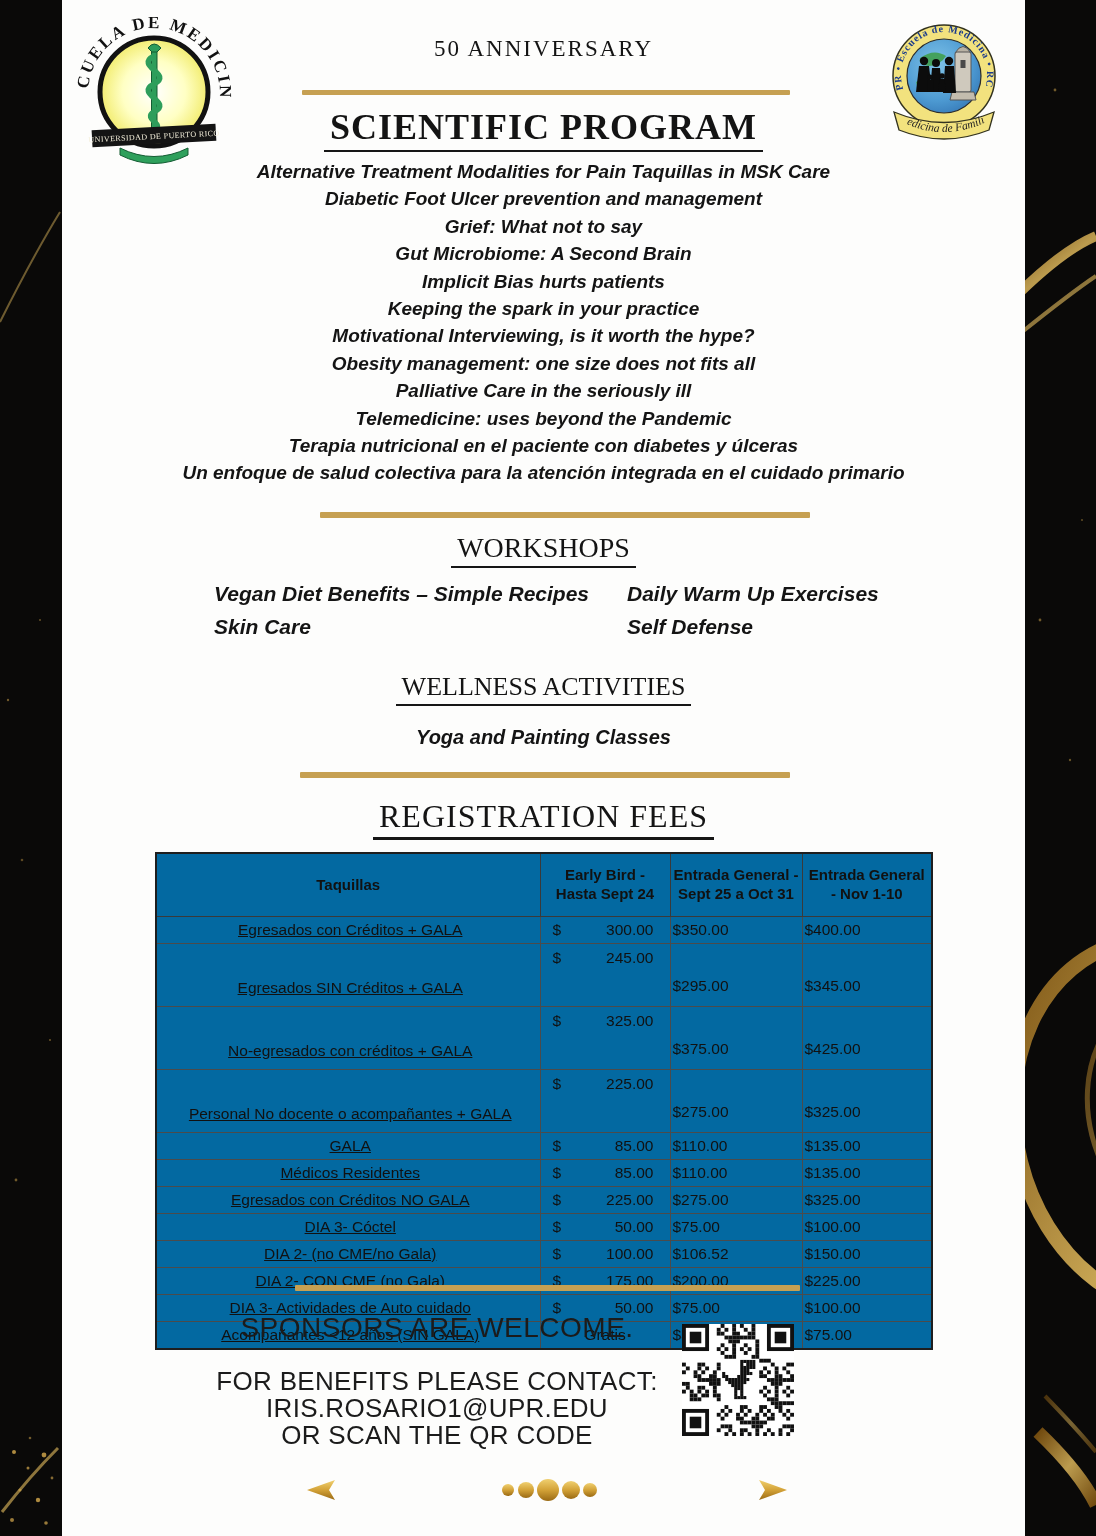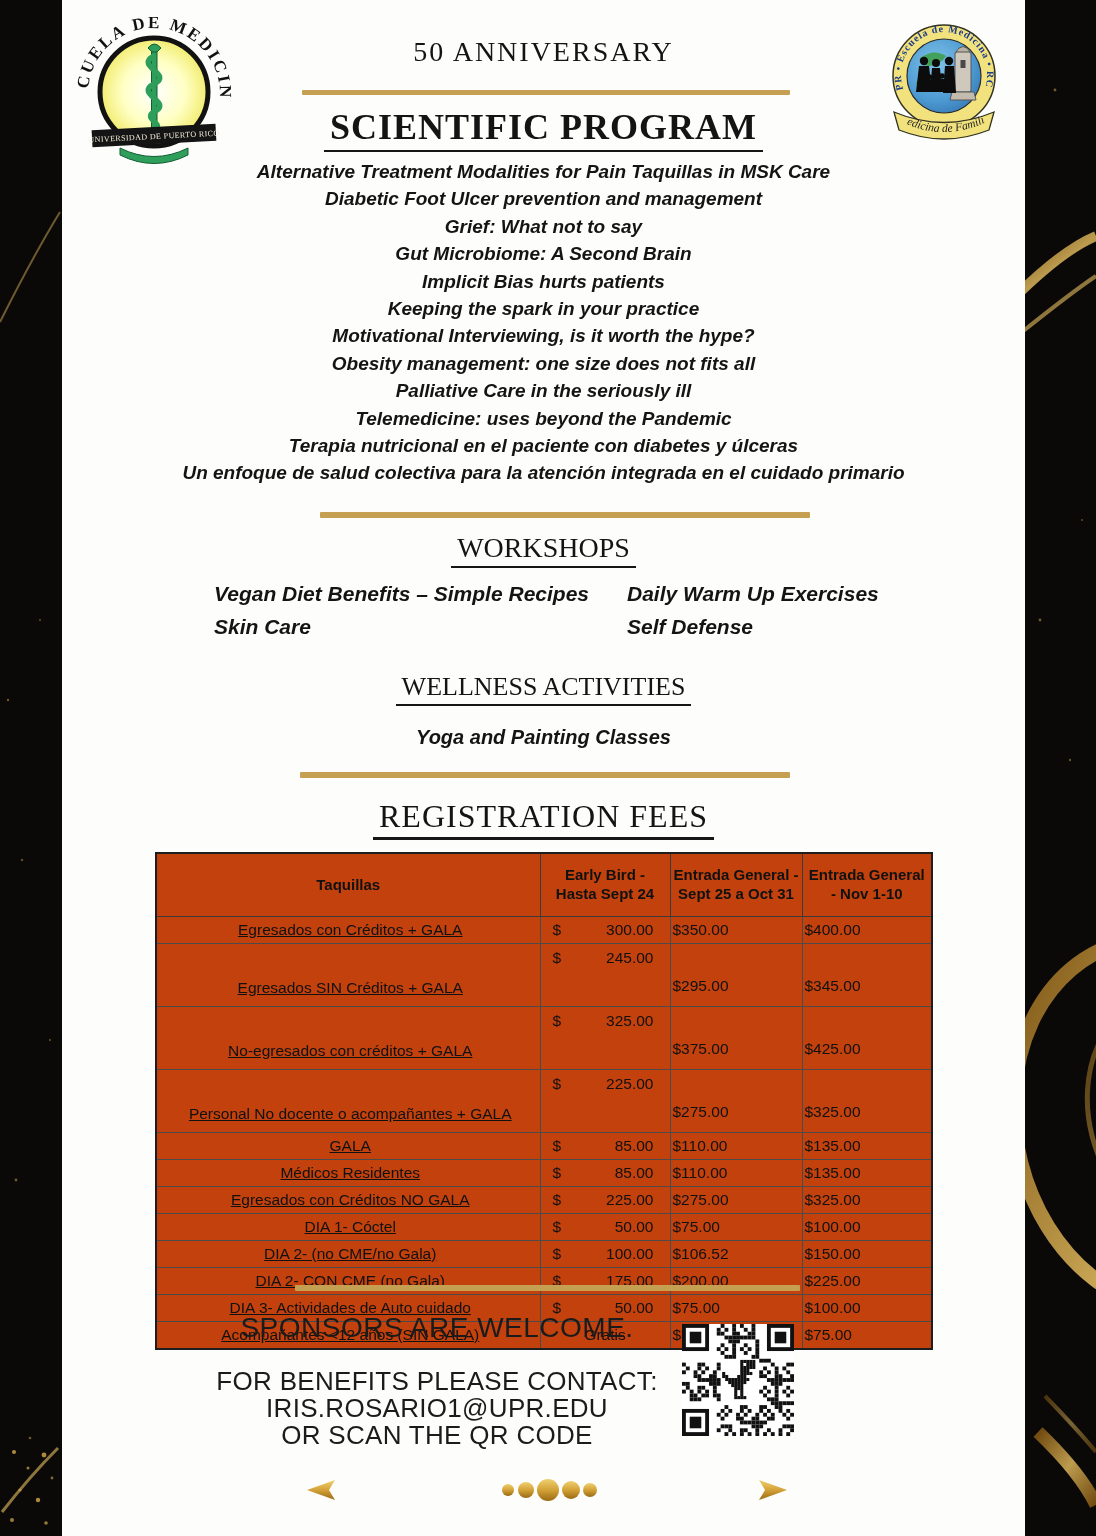--- a/index.html
+++ b/index.html
@@ -5,36 +5,36 @@
   html,body{margin:0;padding:0;background:#000;}
   .page{position:relative;width:1096px;height:1536px;background:#070605;overflow:hidden;
         font-family:"Liberation Sans",sans-serif;}
   .bg{position:absolute;left:0;top:0;z-index:0;}
   .panel{position:absolute;left:62px;top:0;width:963px;height:1536px;background:#fdfdfc;z-index:1;}
 
   .center-row{position:absolute;left:0;width:100%;text-align:center;}
   .serif-head{font-family:"Liberation Serif",serif;color:#141414;}
   .u{display:inline-block;border-bottom:3px solid #161616;padding:0 6px 2px 6px;}
 
-  .title{font-size:28px;letter-spacing:2px;font-weight:500;}
+  .title{font-size:23px;letter-spacing:2px;font-weight:500;}
   .subtitle{font-size:36px;letter-spacing:1px;font-weight:bold;}
   .gold-rule{position:absolute;background:#c6a052;border-radius:1px;}
 
   .program-list{position:absolute;left:0;width:100%;top:158px;}
   .program-line{font:italic 600 19px/27.4px "Liberation Sans",sans-serif;color:#141414;text-align:center;}
 
   .ws-head{font-size:28px;}
   .ws-col{position:absolute;top:578px;}
   .workshop-line{font:italic 700 21px/32.5px "Liberation Sans",sans-serif;color:#141414;text-align:left;}
   .wellness-head{font-size:26px;}
   .wellness-line{font:italic 700 20px/26px "Liberation Sans",sans-serif;color:#141414;text-align:center;}
 
   .fees-head{font-size:32px;letter-spacing:1px;}
   .fees-table{position:absolute;left:93px;top:852px;border-collapse:collapse;table-layout:fixed;
-              width:776px;background:#c2410c;border:2px solid #1e1e1e;color:#111;}
+              width:776px;background:#0369a1;border:2px solid #1e1e1e;color:#111;}
   .fees-table th{border:1.5px solid #3a3a3a;font-size:15px;font-weight:bold;text-align:center;
                  vertical-align:middle;line-height:1.25;padding:3px 2px;height:56px;}
   .fees-table td{border:1px solid #4b4b4b;font-size:15.5px;vertical-align:middle;height:24px;padding:1px 2px;}
   .fees-table tr.tall td{height:50px;}
   td.c-label{text-align:center;padding-left:6px;white-space:nowrap;overflow:hidden;text-decoration:underline;}
   .eb-wrap{display:flex;justify-content:space-between;padding:0 14px 0 10px;}
   .eb-wrap.center{justify-content:center;padding:0;}
   td.c-gen{text-align:left;}
   tr.tall td.c-label{vertical-align:bottom;padding-bottom:9px;}
   tr.tall td.c-early{vertical-align:top;padding-top:5px;}
@@ -294,21 +294,21 @@
             <td class="c-early">
               <div class="eb-wrap">
                 <span>$</span>
                 <span>225.00</span>
               </div>
             </td>
             <td class="c-gen">$275.00</td>
             <td class="c-gen">$325.00</td>
           </tr>
           <tr>
-            <td class="c-label">DIA 1- Cóctel</td>
+            <td class="c-label">DIA 3- Cóctel</td>
             <td class="c-early">
               <div class="eb-wrap">
                 <span>$</span>
                 <span>50.00</span>
               </div>
             </td>
             <td class="c-gen">$75.00</td>
             <td class="c-gen">$100.00</td>
           </tr>
           <tr>

